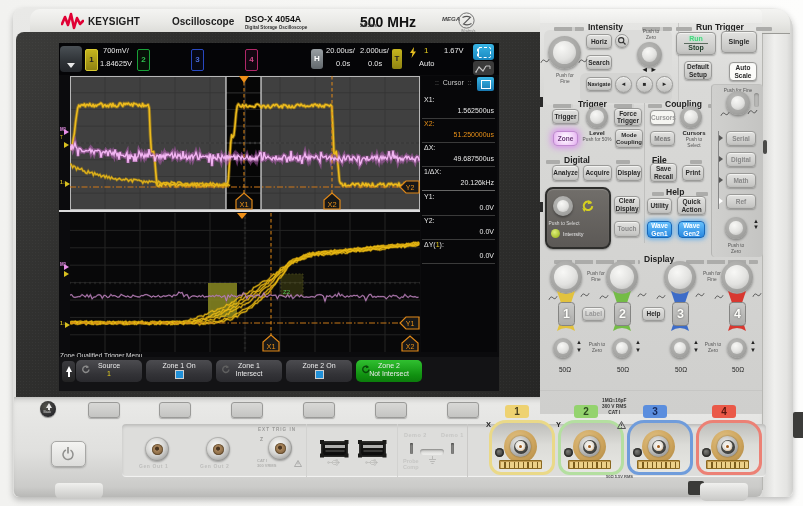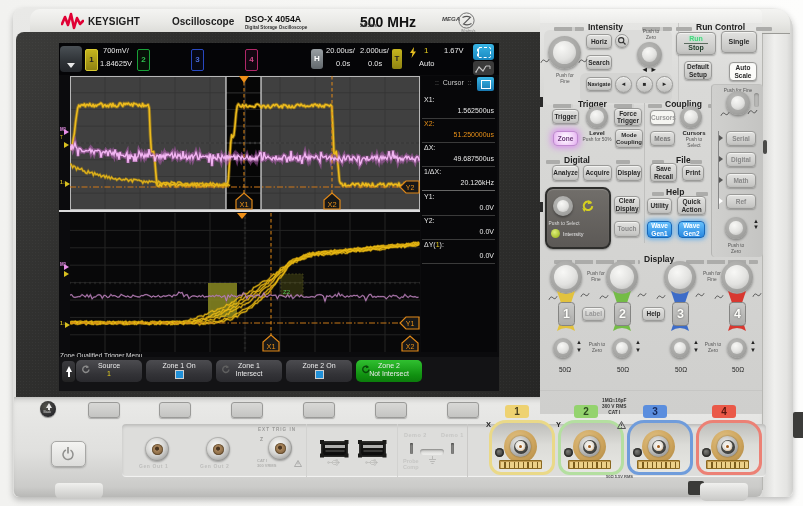--- a/index.html
+++ b/index.html
@@ -531,21 +531,21 @@
   <div style="position:absolute;left:138px;top:14px;width:1px;height:80px;background:#c8c8c6;"></div>
   <div style="position:absolute;left:4px;top:21px;width:128px;height:75px;background:#dcdcda;border-radius:6px;"></div>
   <div style="position:absolute;left:40px;top:64px;width:92px;height:30px;background:#d4d4d2;border-radius:6px;"></div>
   <div style="position:absolute;left:0px;top:88px;width:3px;height:10px;background:#2a2a2a;"></div>
   <div style="position:absolute;left:0px;top:193px;width:3px;height:10px;background:#2a2a2a;"></div>
 
   <div class="hbar" style="left:14px;top:18px;width:30px;"></div>
   <div class="hdr" style="left:48px;top:13px;">Intensity</div>
   <div class="hbar" style="left:102px;top:18px;width:30px;"></div>
   <div class="hbar" style="left:136px;top:18px;width:16px;"></div>
-  <div class="hdr" style="left:156px;top:13px;">Run Control</div>
+  <div class="hdr" style="left:156px;top:13px;">Run Trigger</div>
   <div class="hbar" style="left:216px;top:18px;width:16px;"></div>
 
   <div class="knob kmid" style="left:8px;top:27px;width:33px;height:33px;"></div>
   <div class="btn" style="left:46px;top:25px;width:24px;height:13px;">Horiz</div>
   <div class="btn" style="left:75px;top:25px;width:12px;height:12px;border-radius:50%;">
         <svg width="10" height="10" style="margin:0 auto;">
           <circle cx="4.2" cy="4.2" r="2.6" fill="none" stroke="#333" stroke-width="1.1"></circle>
           <line x1="6.2" y1="6.2" x2="8.5" y2="8.5" stroke="#333" stroke-width="1.2"></line>
         </svg>
       </div>
@@ -592,21 +592,21 @@
   <div class="btn" style="left:110px;top:101px;width:23px;height:13px;background:#f6f6f2;color:#999;">Cursors</div>
   <div class="knob" style="left:140px;top:97px;width:22px;height:22px;"></div>
   <div class="btn" style="left:110px;top:122px;width:23px;height:13px;color:#777;">Meas</div>
   <div style="position:absolute;left:140px;top:121px;width:28px;text-align:center;font-size:6px;font-weight:bold;color:#222;">Cursors</div>
   <div class="tiny" style="left:139px;top:128px;width:30px;">Push to Select</div>
 
   <div class="hbar" style="left:6px;top:151px;width:14px;"></div>
   <div class="hdr" style="left:24px;top:146px;">Digital</div>
   <div class="hbar" style="left:76px;top:151px;width:14px;"></div>
   <div class="hbar" style="left:112px;top:151px;width:12px;"></div>
-  <div class="hdr" style="left:136px;top:146px;">File</div>
+  <div class="hdr" style="left:112px;top:146px;">File</div>
   <div class="hbar" style="left:150px;top:151px;width:12px;"></div>
   <div class="btn" style="left:12px;top:156px;width:25px;height:14px;">Analyze</div>
   <div class="btn" style="left:43px;top:156px;width:27px;height:14px;">Acquire</div>
   <div class="btn" style="left:76px;top:156px;width:24px;height:14px;">Display</div>
   <div class="btn" style="left:110px;top:154px;width:25px;height:17px;">Save<br>Recall</div>
   <div class="btn" style="left:142px;top:156px;width:20px;height:14px;">Print</div>
 
   <div class="hbar" style="left:112px;top:183px;width:12px;"></div>
   <div class="hdr" style="left:126px;top:178px;">Help</div>
   <div class="hbar" style="left:156px;top:183px;width:12px;"></div>

